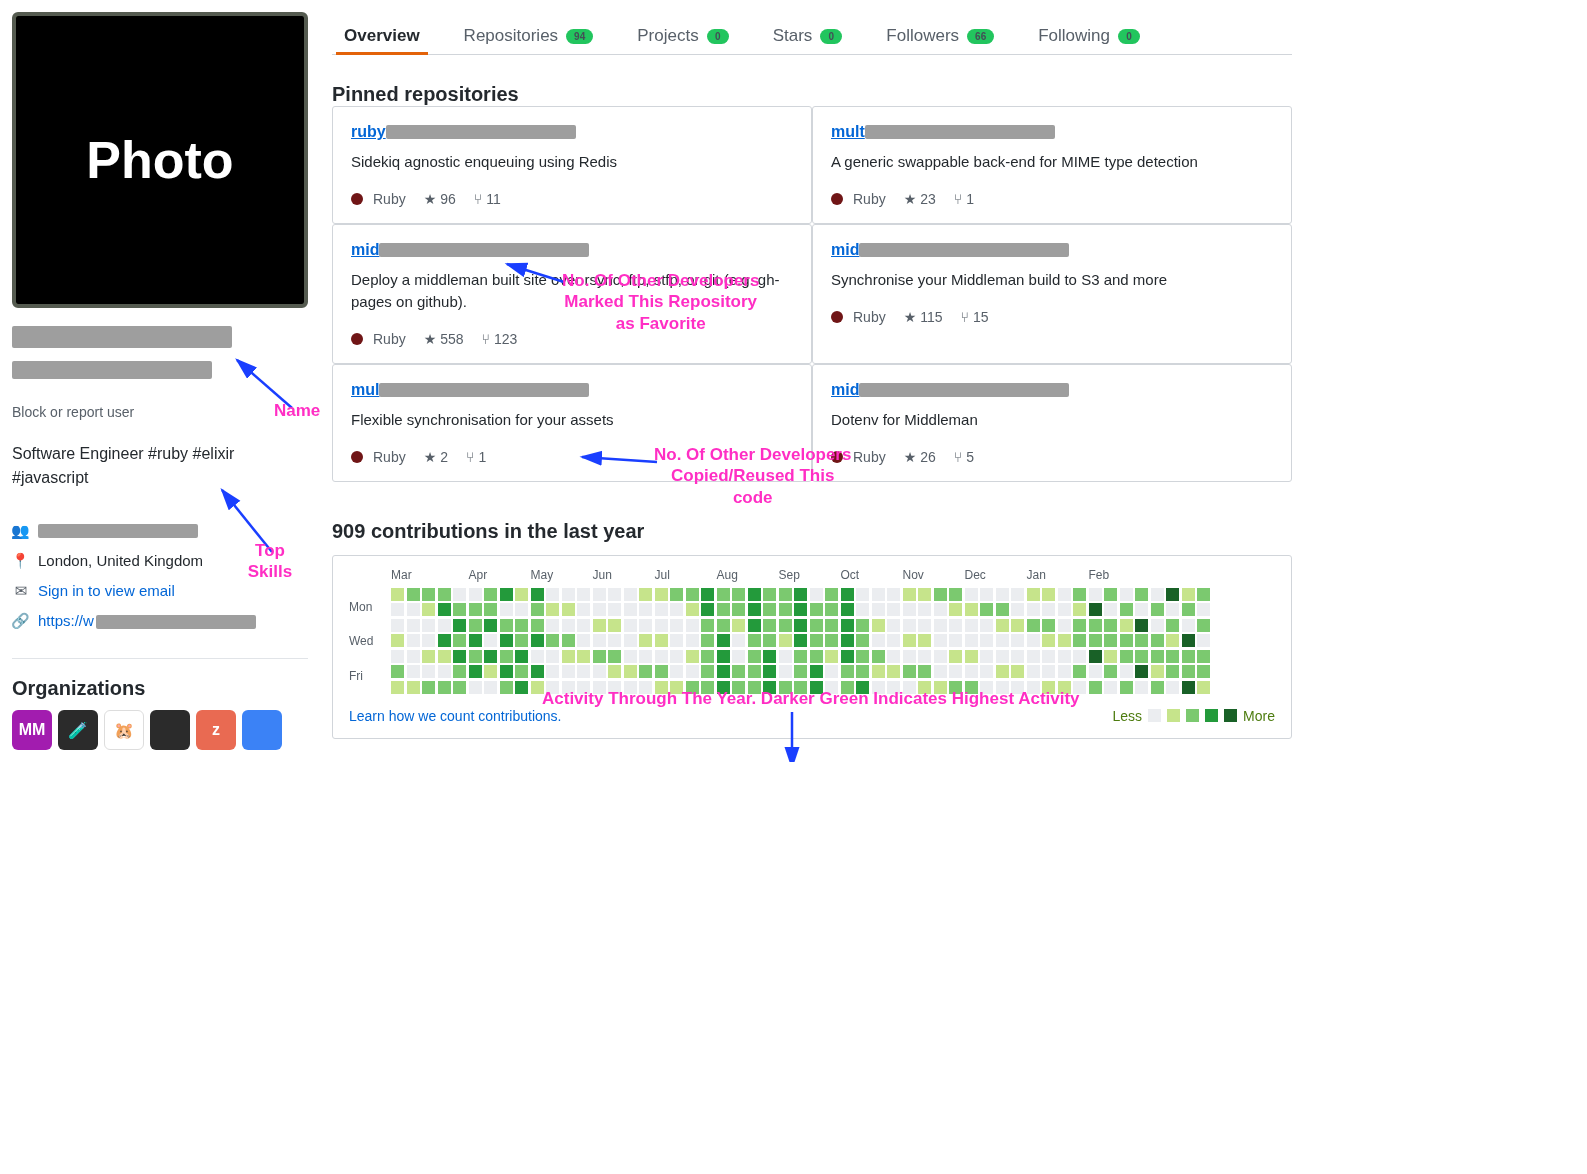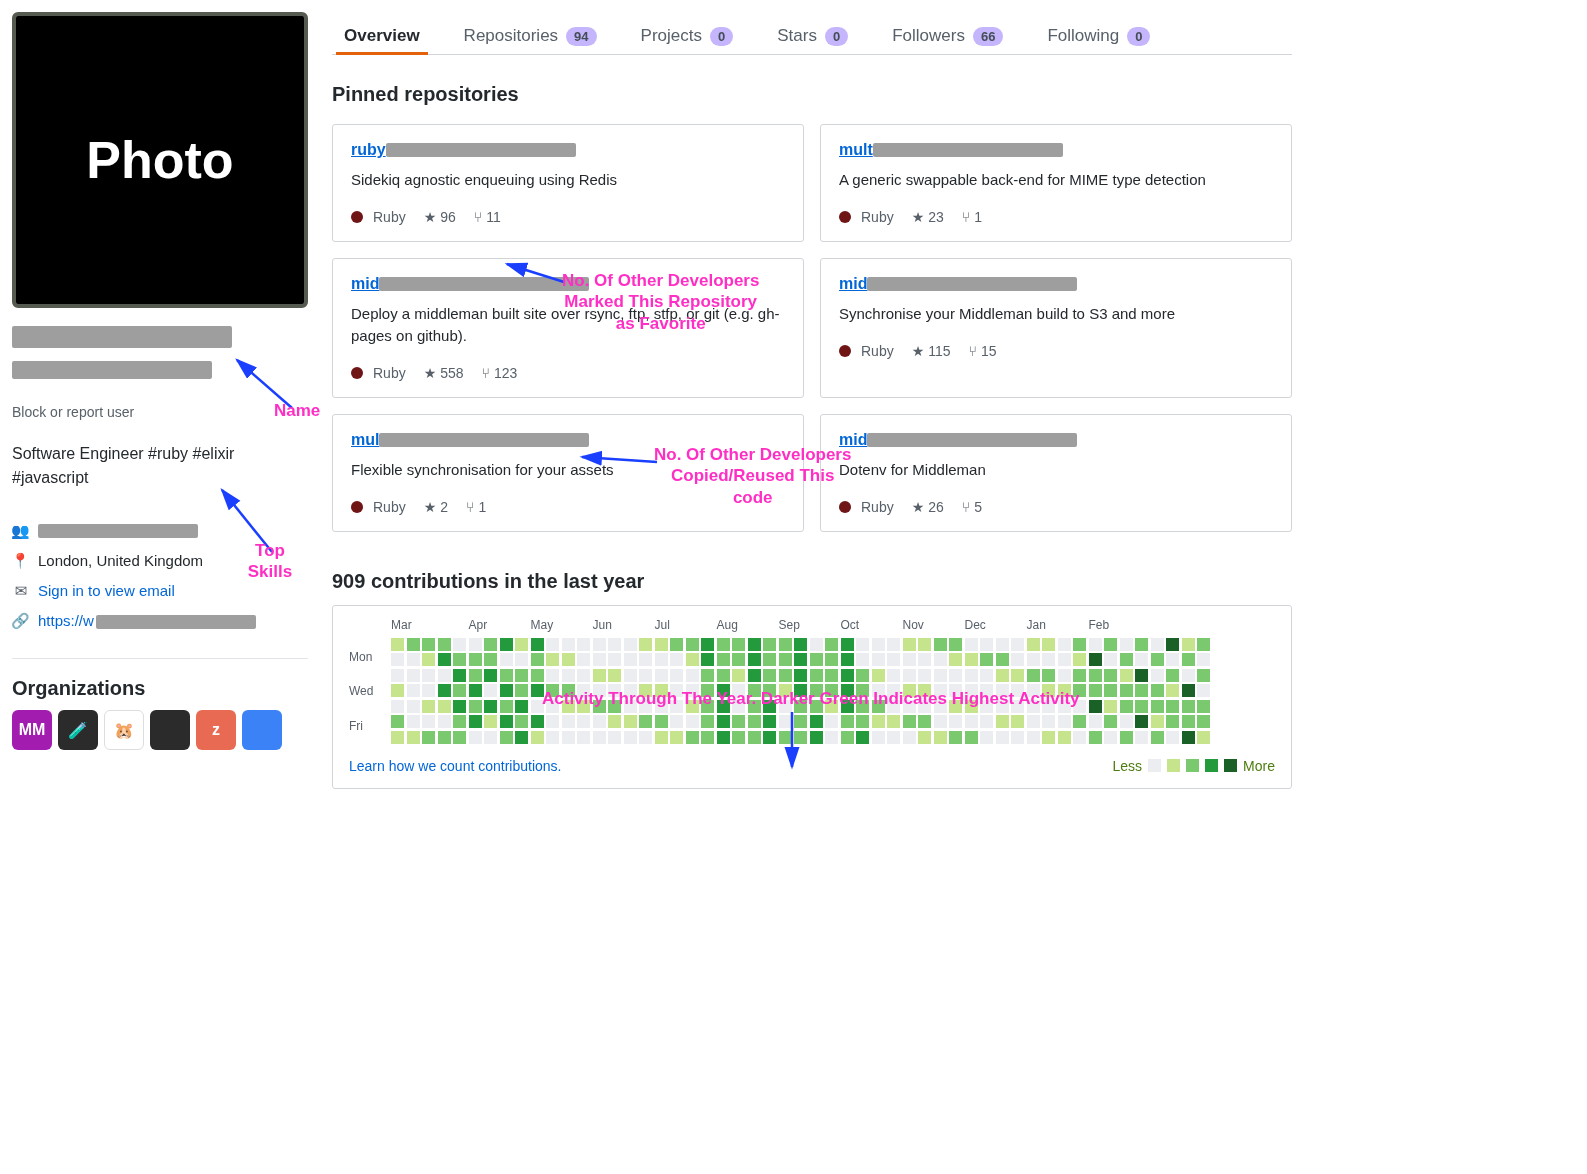--- a/index.html
+++ b/index.html
@@ -62,31 +62,30 @@
     padding: 14px 8px 6px;
     font-size: 17px;
     color: #586069;
     cursor: pointer;
     display: flex; align-items: center; gap: 8px;
     border-bottom: 3px solid transparent;
     margin-bottom: -1px;
   }
   .tab.active { font-weight: 700; color: #24292e; border-bottom-color: #e36209; }
   .counter {
-    background: #c4b5fd; color: #444d56;
-    border-radius: 20px; font-size: 13px; font-weight: 600;
+    background: #22c55e; color: #444d56;
+    border-radius: 20px; font-size: 10px; font-weight: 600;
     padding: 2px 8px; min-width: 22px; text-align: center;
   }
 
-  .pinned-title { font-size: 20px; margin-bottom: 18px; }
+  .pinned-title { font-size: 20px; margin-bottom: 0; }
 
   .pin-grid {
     display: grid;
     grid-template-columns: 1fr 1fr;
-    gap: 16px;
     margin-bottom: 38px;
   }
   .pin {
     border: 1px solid #d1d5da;
     border-radius: 3px;
     padding: 16px 18px;
   }
   .pin-title { display: flex; align-items: center; gap: 0; }
   .pin-name { color: #0366d6; font-weight: 700; font-size: 16px; }
   .pin-redact { height: 14px; background: #9e9e9e; display: inline-block; border-radius: 2px; }

